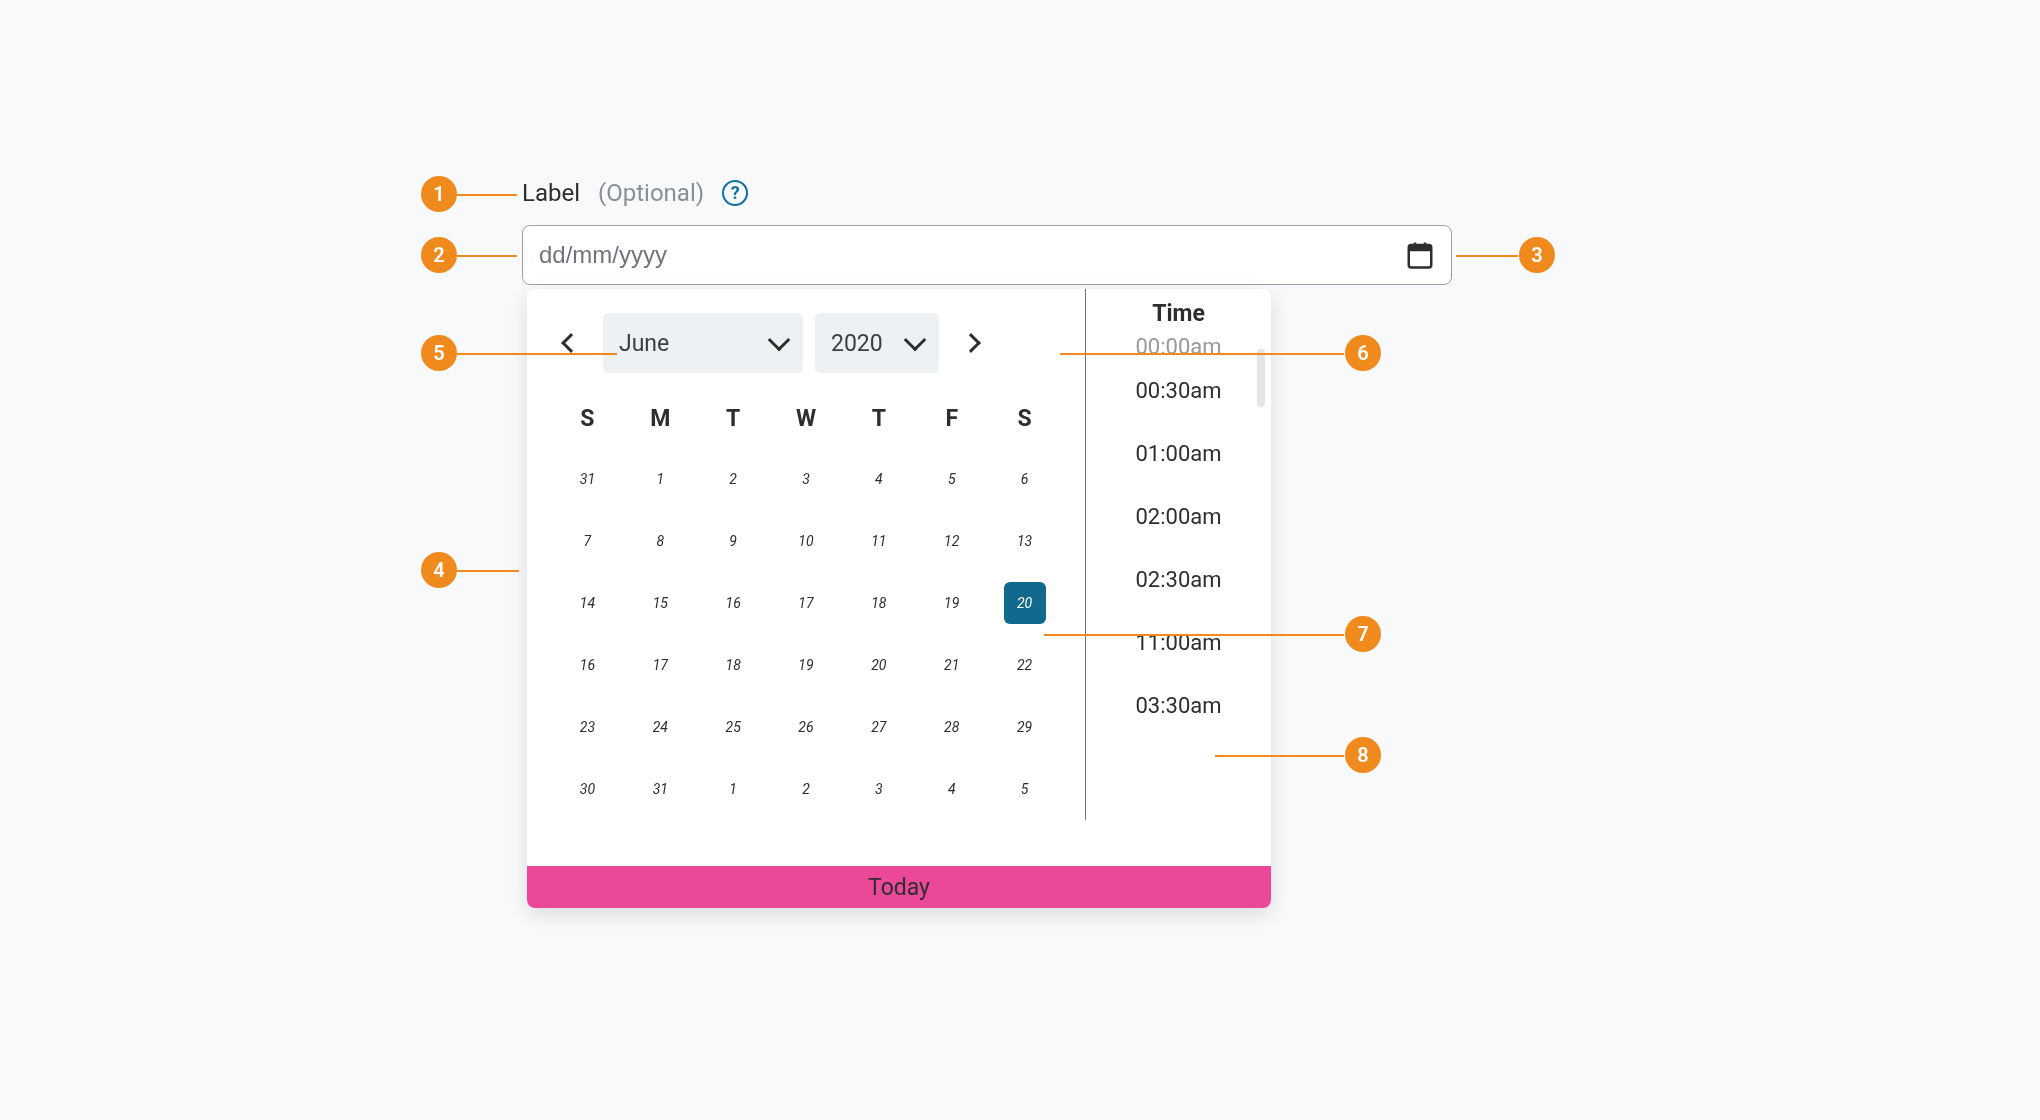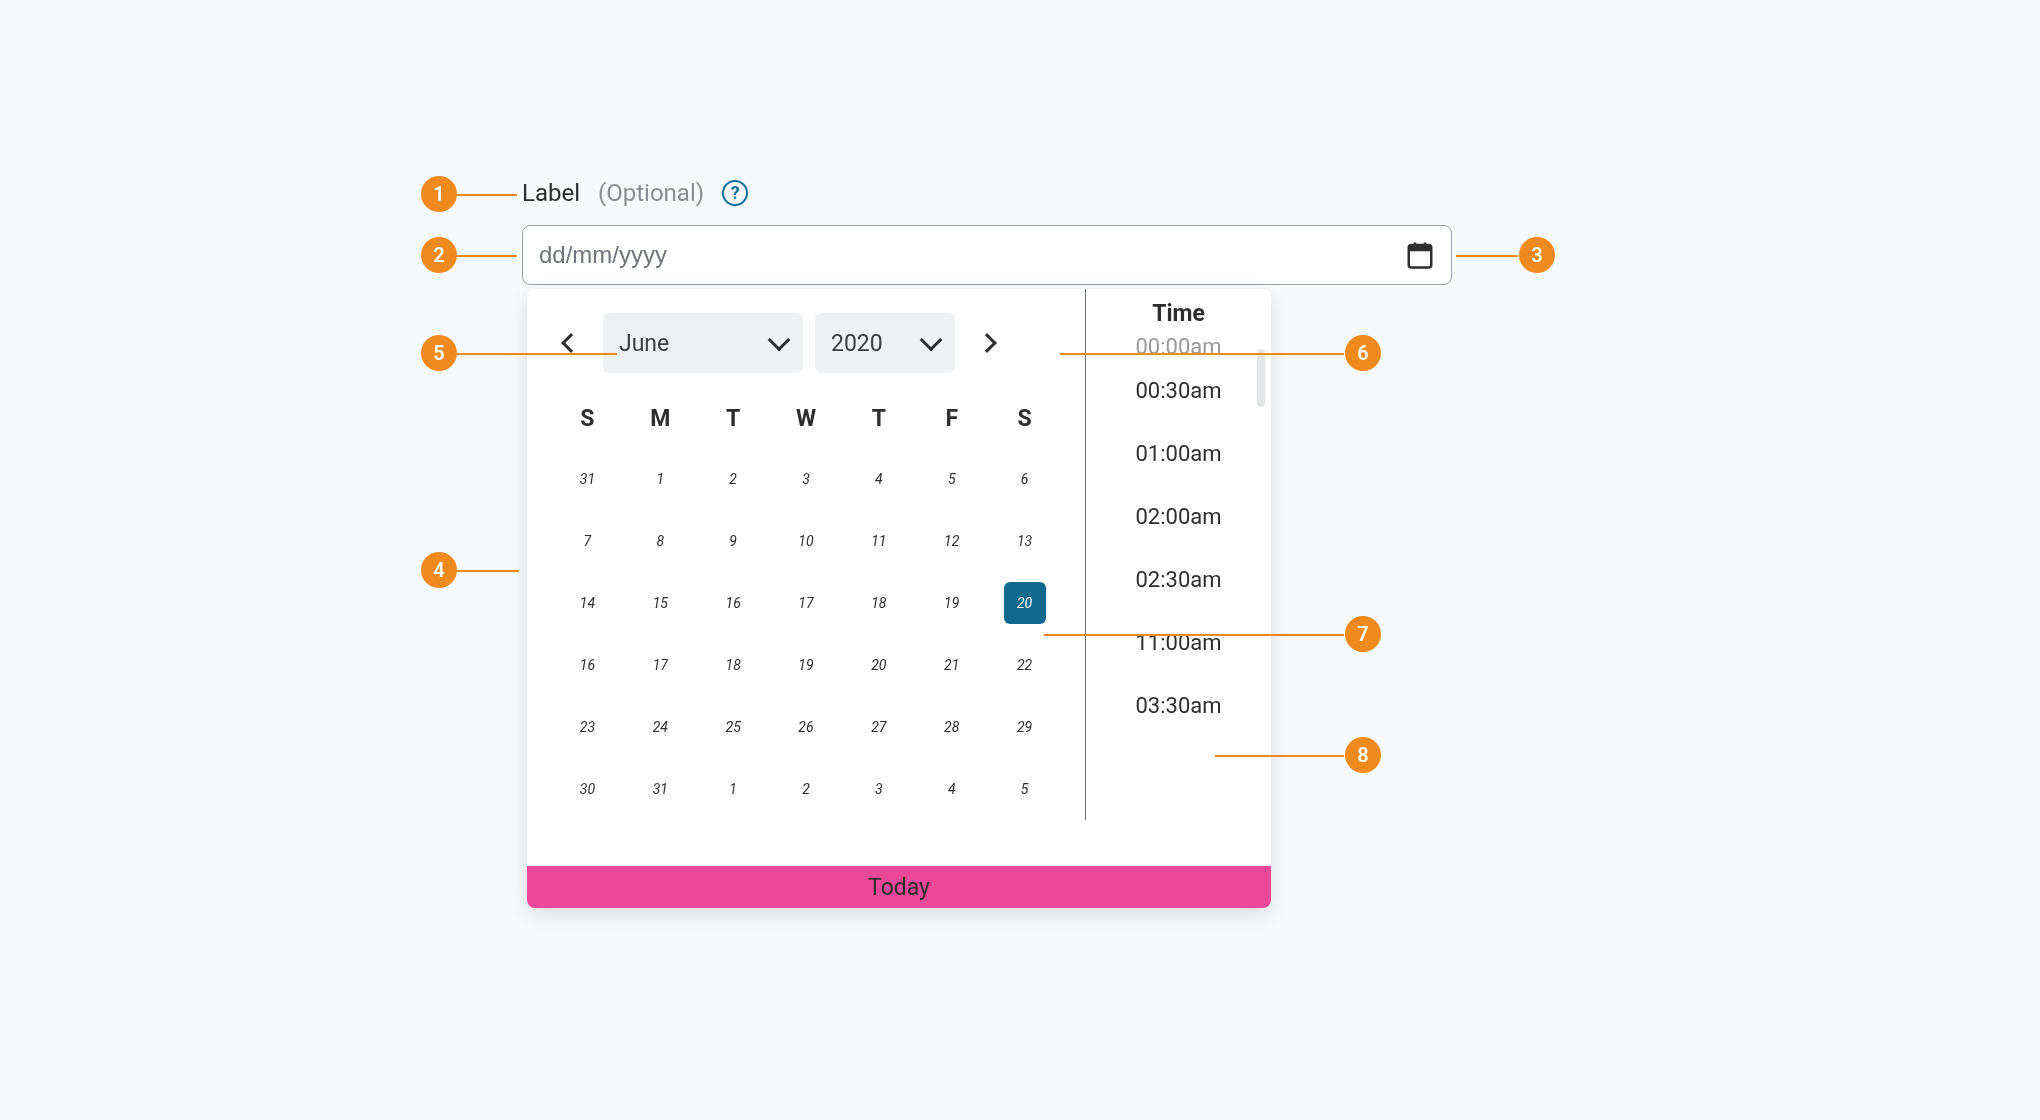--- a/index.html
+++ b/index.html
@@ -102,21 +102,21 @@
   height: 60px;
   display: flex;
   align-items: center;
   justify-content: space-between;
   padding: 0 16px;
   font-size: 23px;
   color: #3a3f44;
   cursor: pointer;
 }
 .select-month { width: 200px; }
-.select-year { width: 140px; align-items: center; }
+.select-year { width: 124px; align-items: center; }
 .chevron {
   width: 16px; height: 16px;
   border-right: 3px solid #2e2e2e;
   border-bottom: 3px solid #2e2e2e;
   transform: rotate(45deg);
   margin-top: -6px;
 }
 .chevron-left {
   width: 14px; height: 14px;
   border-left: 3px solid #2e2e2e;

